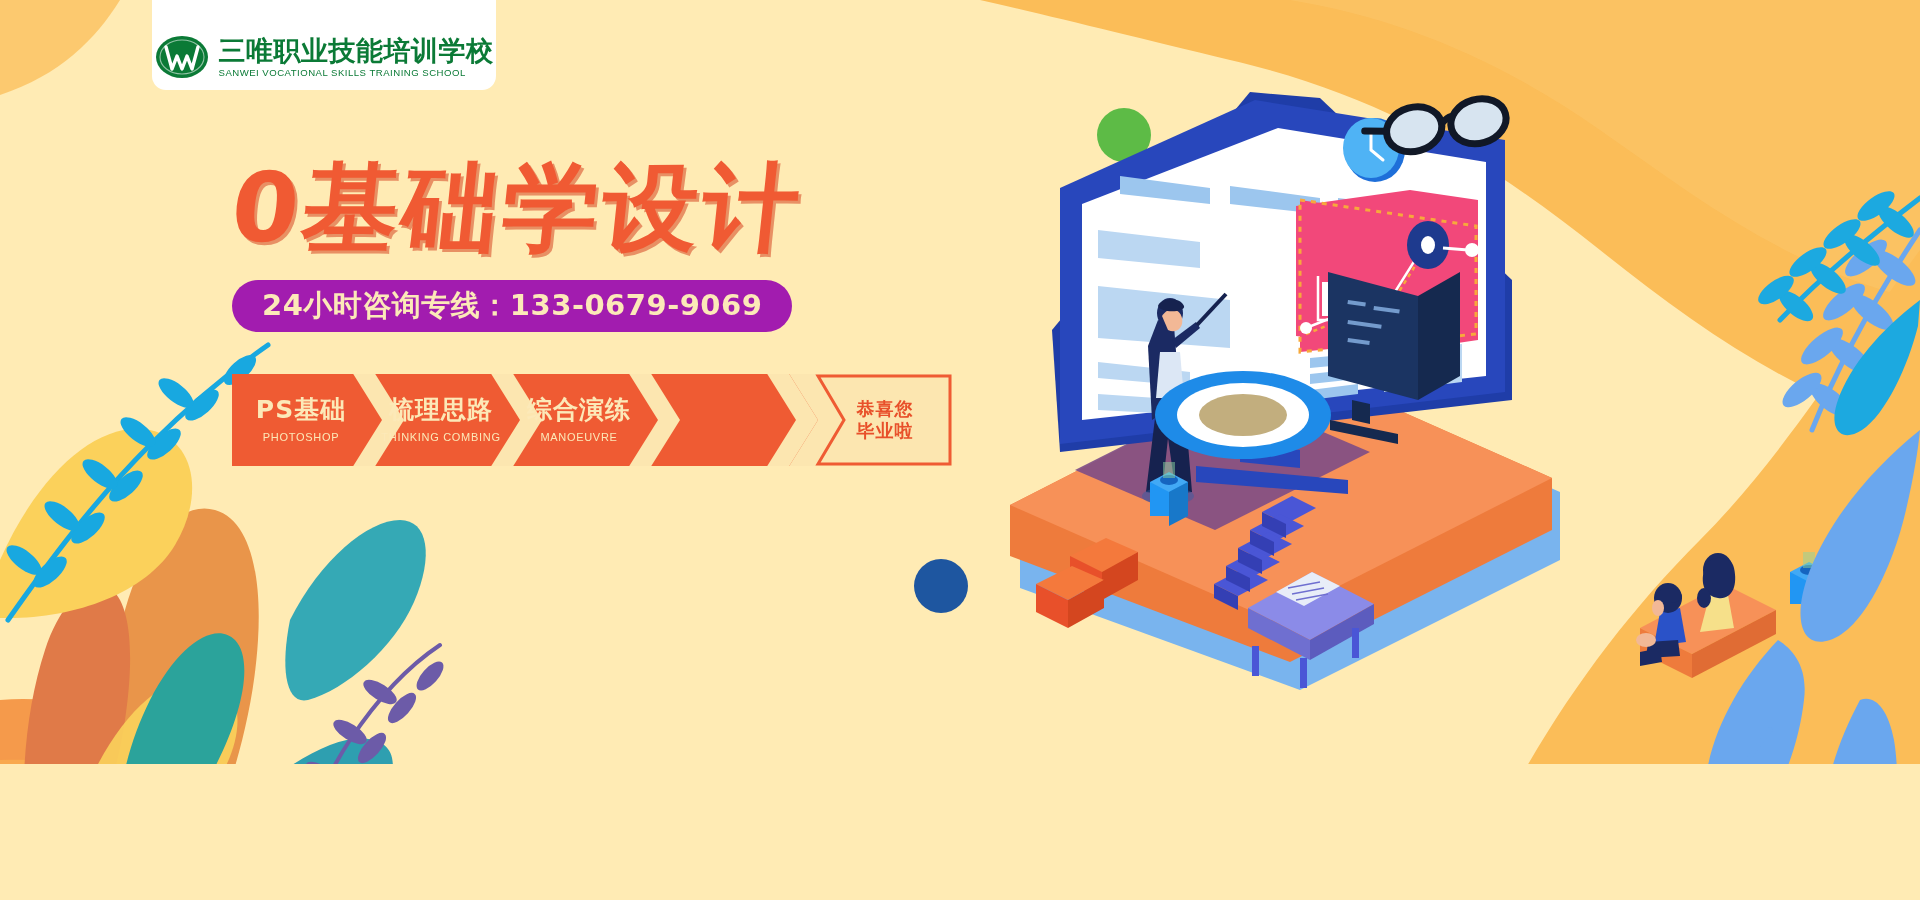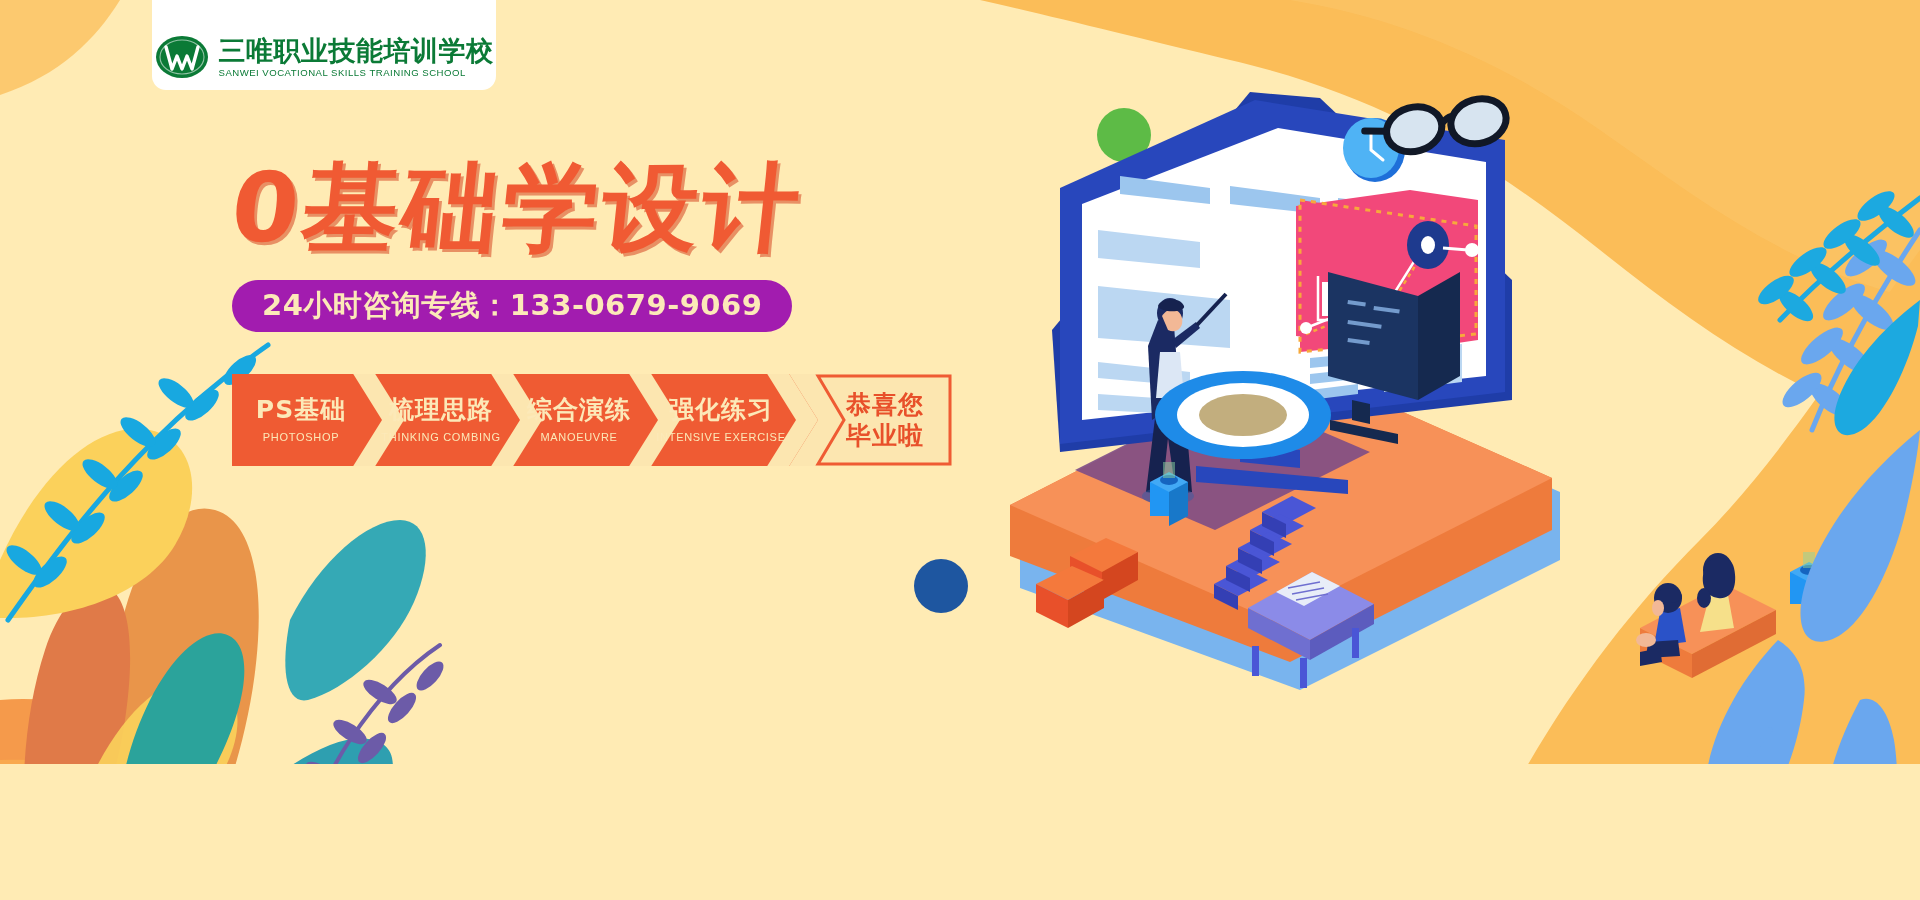--- a/index.html
+++ b/index.html
@@ -74,21 +74,21 @@
   }
   .step .cn {
     font-size:25px; font-weight:bold; letter-spacing:1px; white-space:nowrap;
     font-family:"DejaVu Sans", sans-serif; line-height:1.05;
   }
   .step .en {
     font-size:11px; letter-spacing:0.7px; margin-top:7px; white-space:nowrap;
     font-weight:normal;
   }
   .step.final { color:#E8502A; }
-  .step.final .cn { font-size:25px; line-height:1.25;text-align:right; }
+  .step.final .cn { font-size:18px; line-height:1.25;text-align:right; }
 
   
   .tagline { position:absolute; left:232px; top:688px; z-index:30; }
   .tagline .cn {
     font-size:33px; color:#5A5A5A; letter-spacing:0.5px; white-space:nowrap;
     font-family:"DejaVu Sans", sans-serif;
   }
   .tagline .en {
     margin-top:7px; font-size:11.6px; color:#6B6B6B;
     letter-spacing:0.1px; white-space:nowrap;
@@ -448,24 +448,20 @@
         <div class="en">PHOTOSHOP</div>
       </div>
       <div class="step" style="left:278px; width:138px;">
         <div class="cn">综合演练</div>
         <div class="en">MANOEUVRE</div>
       </div>
       <div class="step" style="left:140px; width:138px;">
         <div class="cn">梳理思路</div>
         <div class="en">THINKING COMBING</div>
       </div>
-      <div class="step" style="left:416px; width:146px;">
-        <div class="cn">强化练习</div>
-        <div class="en">INTENSIVE EXERCISE</div>
-      </div>
       <div class="step final" style="left:586px; width:134px;">
         <div class="cn">恭喜您</div>
         <div class="cn">毕业啦</div>
       </div>
     </div>
   </div>
 
 
 </div>
 

